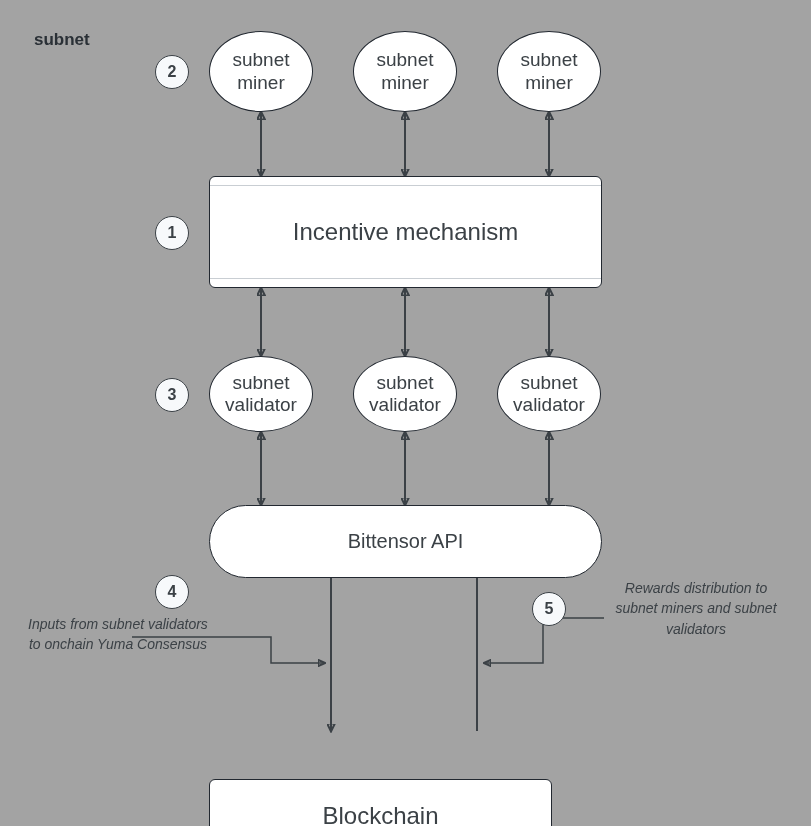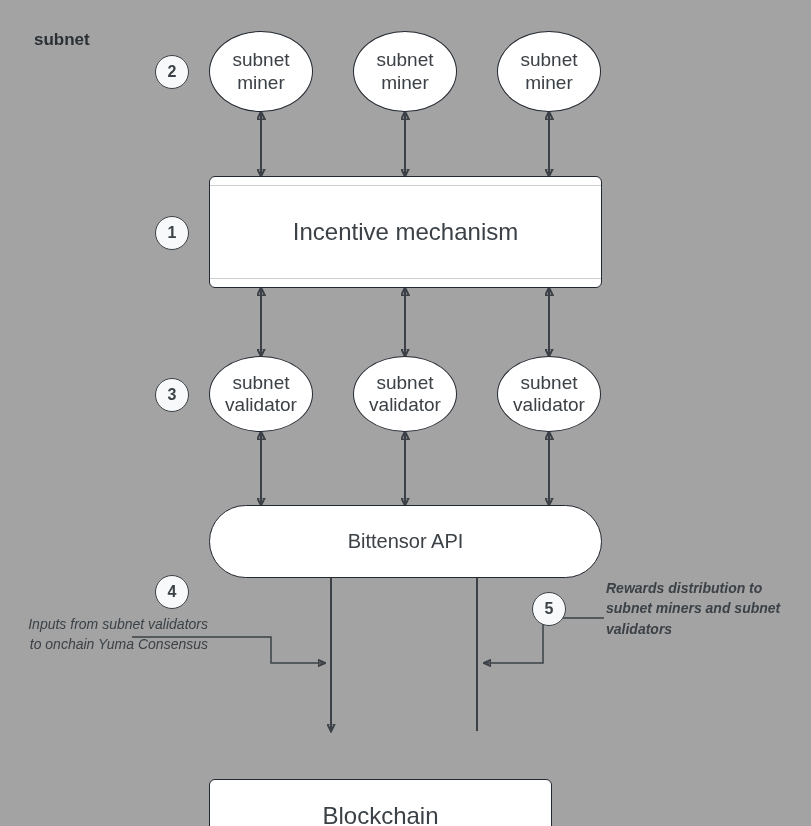--- a/index.html
+++ b/index.html
@@ -80,22 +80,22 @@
 
   
   .annotation {
     position: absolute;
     font-style: italic;
     font-size: 14px;
     line-height: 1.45;
     color: #3b4146;
     z-index: 6;
   }
-  .annotation.left  { text-align: right; }
-  .annotation.right { text-align: left; font-weight: bold; }
+  .annotation.left  { text-align: center; }
+  .annotation.right { text-align: center; }
 
   
   .group-label {
     position: absolute;
     font-size: 17px;
     font-weight: bold;
     color: #2a3036;
     z-index: 6;
   }
 

